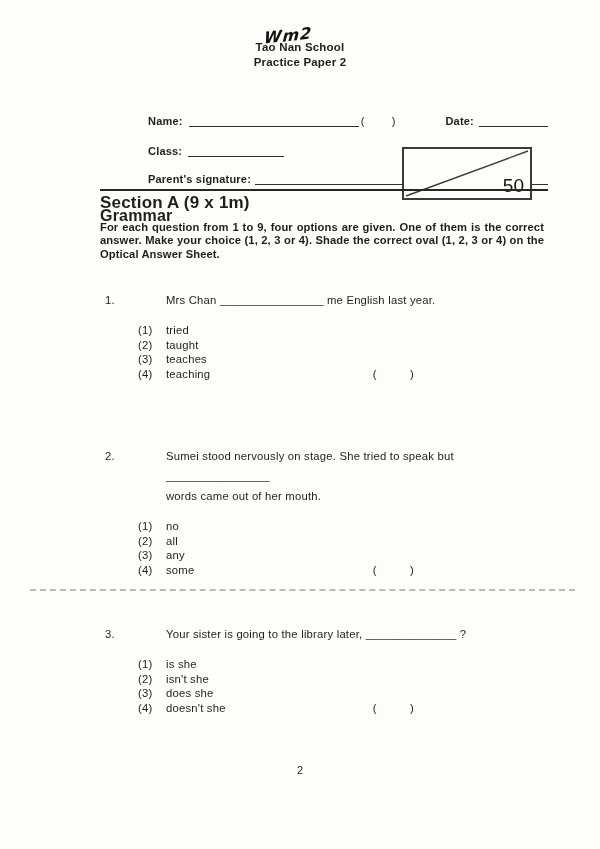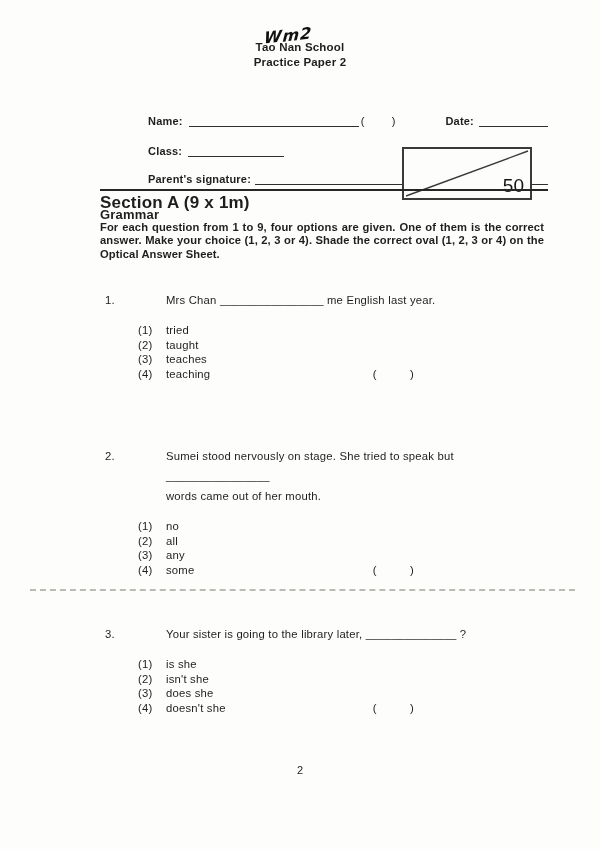--- a/index.html
+++ b/index.html
@@ -53,21 +53,21 @@
     margin-top:13px;
   }
   .score-box svg { position:absolute; left:0; top:0; }
   .score-value {
     position:absolute; right:6px; bottom:1px;
     font-size:19px; color:#141414;
     font-family:"Liberation Sans", sans-serif;
   }
   
   .section-title { position:absolute; left:100px; top:193px; font-weight:bold; font-size:17px; letter-spacing:0.2px; }
-  .section-subtitle { position:absolute; left:100px; top:207px; font-weight:bold; font-size:13px; letter-spacing:0.2px; }
+  .section-subtitle { position:absolute; left:100px; top:207px; font-weight:bold; font-size:16px; letter-spacing:0.2px; }
   .instructions {
     position:absolute; left:100px; top:221px; width:444px;
     font-weight:bold; font-size:11.2px; line-height:13.4px;
     text-align:justify; letter-spacing:0.1px;
   }
   
   .question { position:absolute; left:105px; width:445px; font-size:11.3px; letter-spacing:0.2px; }
   .q-row { display:flex; line-height:20px; }
   .q-num { width:33px; flex:0 0 33px; }
   .q-text { white-space:pre-wrap; width:402px;padding-left:28px; }

